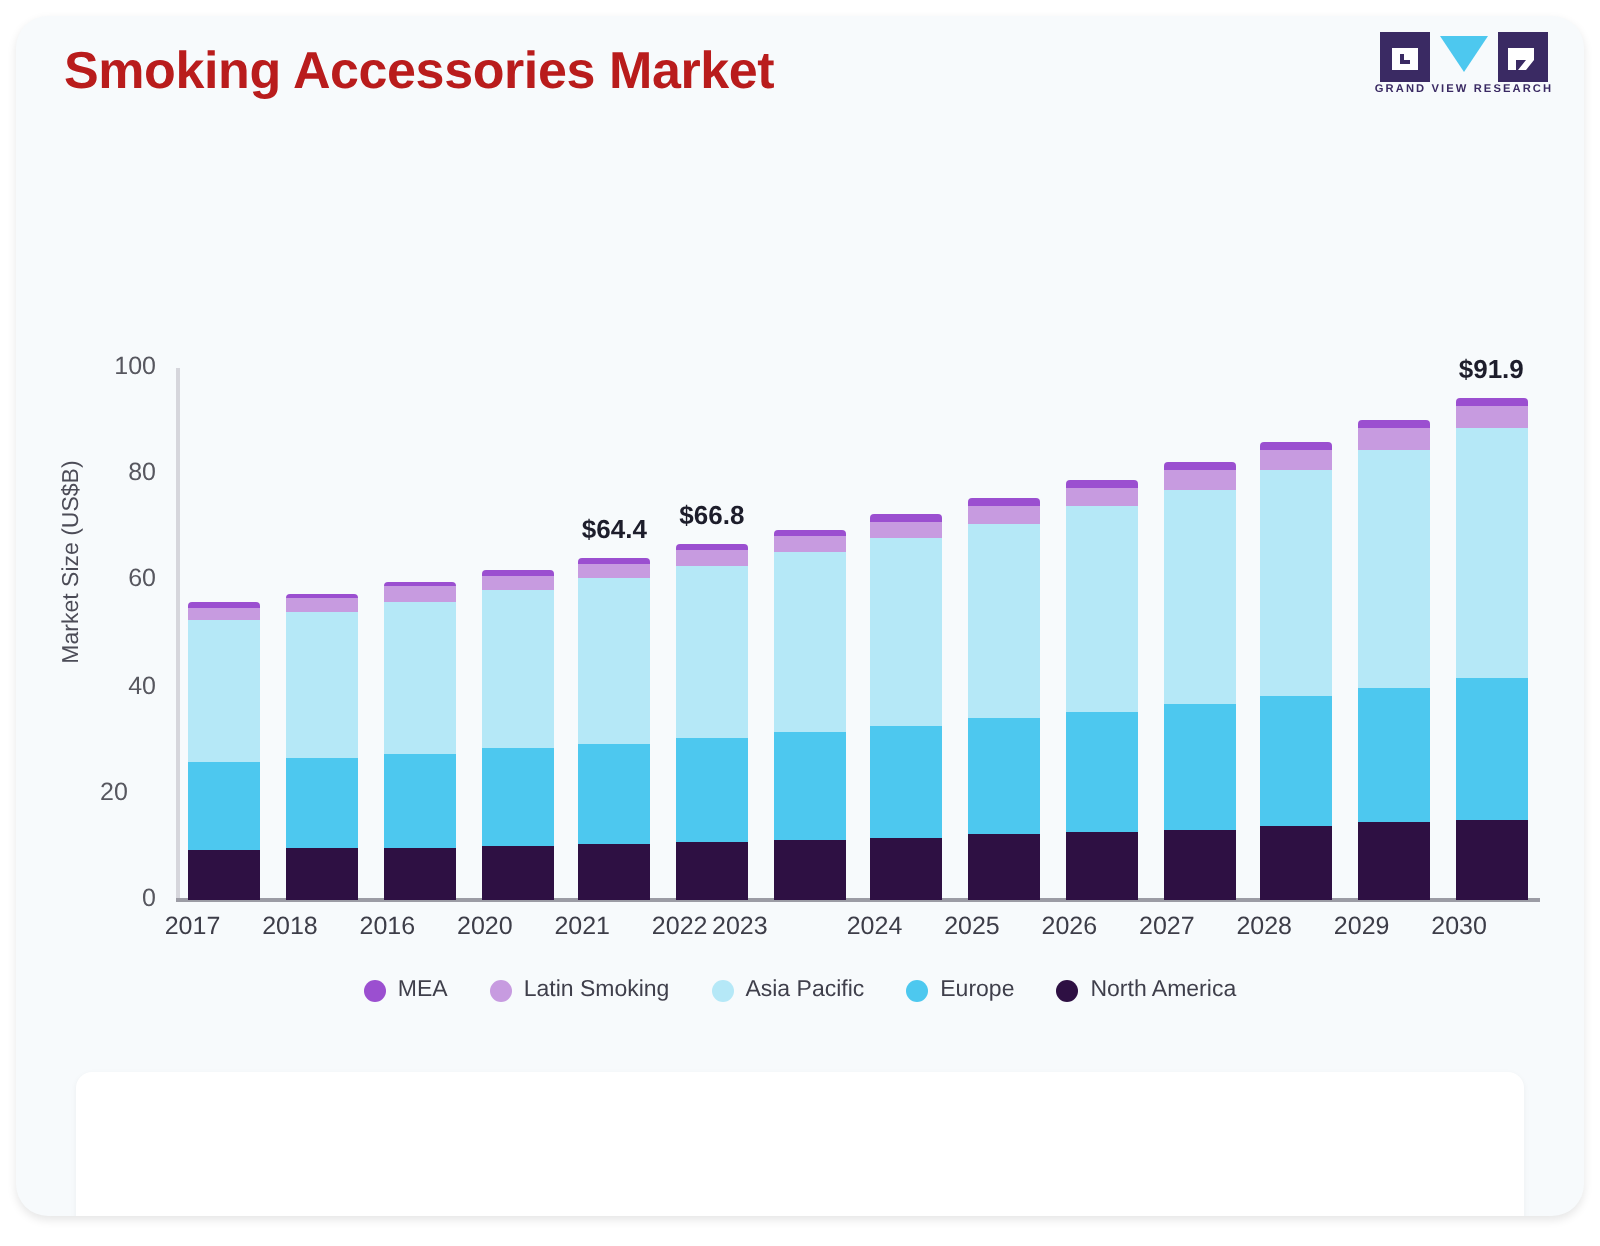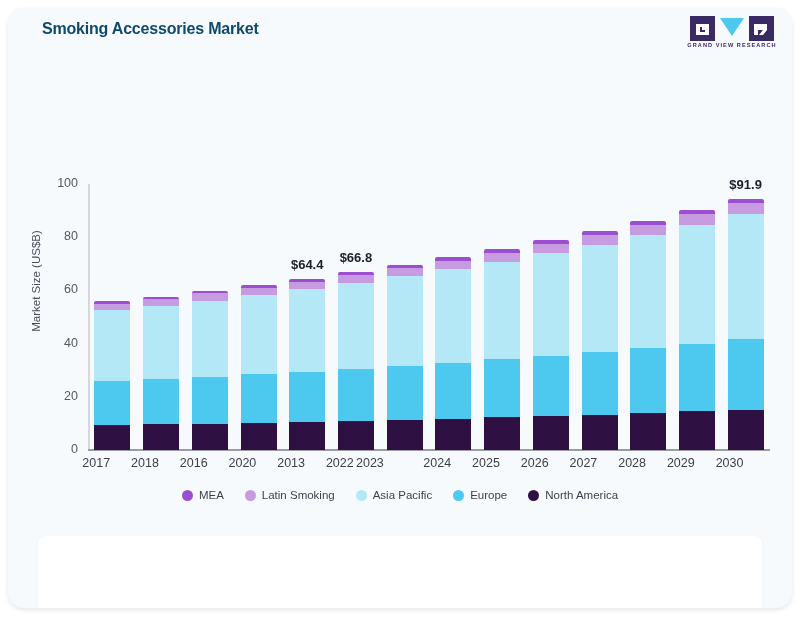--- a/index.html
+++ b/index.html
@@ -33,25 +33,25 @@
   }
   
   .header {
     position: absolute;
     left: 0; top: 0;
     width: 784px;
     height: 92px;
   }
   .title {
     position: absolute;
-    left: 34px;
+    left: 24px;
     top: 12px;
-    font-size: 16px;
+    font-size: 26px;
     font-weight: bold;
-    color: #0c4a6e;
+    color: #b91c1c;
     letter-spacing: -0.2px;
     white-space: nowrap;
   }
   .subtitle {
     position: absolute;
     left: 22px;
     top: 44px;
     font-size: 13.5px;
     color: #2b2b3d;
     white-space: nowrap;
@@ -205,21 +205,21 @@
           <path d="M64 8 h13 v6 l-4 5 h-4 l4 -5 h-5 v5 h-4 z" fill="#ffffff"></path>
         </svg>
         <div class="logo-text">GRAND VIEW RESEARCH</div>
       </div>
     </div>
 
     <div class="plot-wrap">
       <div class="ylabel">Market Size (US$B)</div>
       <div id="yticks">
           <div class="ytick" style="top: 342px;">0</div>
-          <div class="ytick" style="top: 288.8px;">20</div>
+          <div class="ytick" style="top: 288.8px; text-align: center;">20</div>
           <div class="ytick" style="top: 235.6px;">40</div>
           <div class="ytick" style="top: 182.4px;">60</div>
           <div class="ytick" style="top: 129.2px;">80</div>
           <div class="ytick" style="top: 76px;">100</div>
         </div>
       <div class="axis-y"></div>
       <div class="axis-x"></div>
       <div class="bars" id="bars">
           <div class="bar" style="left: 6.35714px;">
             <span class="seg seg-top" style="height: 2.394px; background: rgb(155, 79, 208);"></span>
@@ -318,21 +318,21 @@
             <span class="seg" style="height: 124.754px; background: rgb(181, 232, 247);"></span>
             <span class="seg" style="height: 70.756px; background: rgb(77, 200, 239);"></span>
             <span class="seg" style="height: 40.166px; background: rgb(46, 16, 67);"></span>
           </div>
         </div>
       <div id="xticks">
           <div class="xtick" style="left: 74.3571px;">2017</div>
           <div class="xtick" style="left: 123.071px;">2018</div>
           <div class="xtick" style="left: 171.786px;">2016</div>
           <div class="xtick" style="left: 220.5px;">2020</div>
-          <div class="xtick" style="left: 269.214px;">2013</div>
+          <div class="xtick" style="left: 269.214px;">2021</div>
           <div class="xtick" style="left: 317.929px;">2022</div>
           <div class="xtick" style="left: 348px;">2023</div>
           <div class="xtick" style="left: 415.357px;">2024</div>
           <div class="xtick" style="left: 464.071px;">2025</div>
           <div class="xtick" style="left: 512.786px;">2026</div>
           <div class="xtick" style="left: 561.5px;">2027</div>
           <div class="xtick" style="left: 610.214px;">2028</div>
           <div class="xtick" style="left: 658.929px;">2029</div>
           <div class="xtick" style="left: 707.643px;">2030</div>
         </div>

